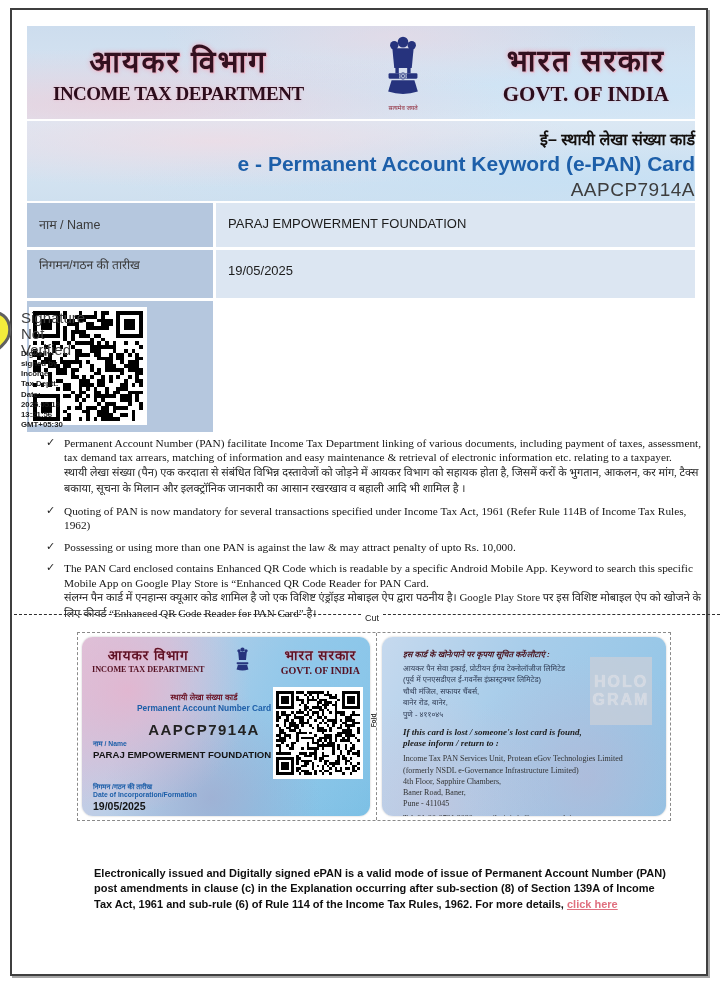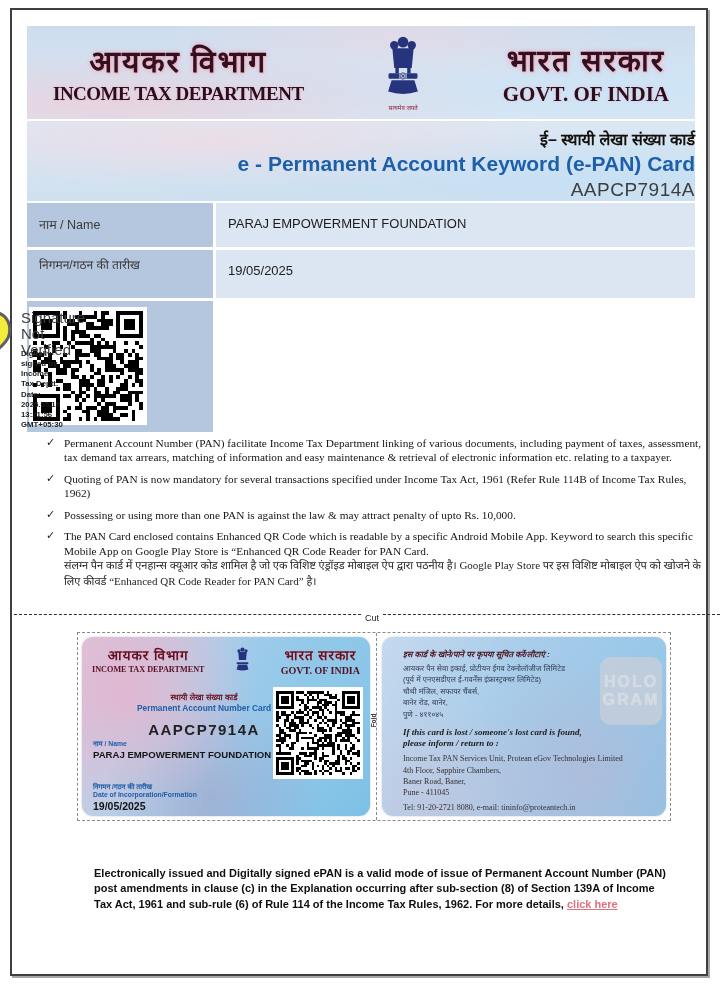--- a/index.html
+++ b/index.html
@@ -110,22 +110,22 @@
   .qr-box2 svg { width:100%; height:100%; display:block; }
   .cf-name { position:absolute; left:11px; top:103px; }
   .cf-small-label { font-size:6.8px; font-weight:bold; color:#1d5fa9; line-height:1.25; }
   .cf-name-val { font-size:9.6px; font-weight:bold; color:#141414; margin-top:1px; }
   .cf-doi { position:absolute; left:11px; top:146px; }
   .cf-doi-val { font-size:10.5px; font-weight:bold; color:#141414; }
 
   .cb-pad { position:relative; width:100%; height:100%; padding:11px 21px; }
   .cb-notice { font-size:8px; font-weight:bold; font-style:italic; color:#4a1520; margin-bottom:4px; }
   .cb-addr-hi { font-size:7.6px; color:#2e3a52; line-height:1.5; width:190px; }
-  .hologram { position:absolute; right:4px; top:20px; width:62px; height:68px;
-    background:rgba(199,206,218,0.8); display:flex; flex-direction:column; align-items:center; justify-content:center;border-radius:11px; }
+  .hologram { position:absolute; right:14px; top:20px; width:62px; height:68px;
+    background:rgba(199,206,218,0.8); display:flex; flex-direction:column; align-items:center; justify-content:center; }
   .holo-txt { font-size:16px; font-weight:bold; color:#d4d9e2; letter-spacing:2px; line-height:1.1;
     text-shadow:0 0 1px rgba(255,255,255,0.6); }
   .cb-lost { font-family:"Liberation Serif", serif; font-size:9px; font-weight:bold; font-style:italic;
     color:#1a1a1a; line-height:1.25; margin-top:7px; }
   .cb-addr-en { font-family:"Liberation Serif", serif; font-size:8px; color:#323232; line-height:1.4; margin-top:4px; }
   .cb-tel { font-family:"Liberation Serif", serif; font-size:8px; color:#323232; margin-top:5px; }
 
   
   .disclaimer { position:absolute; left:82px; top:856px; width:578px;
     font-size:11px; font-weight:bold; color:#0f0f0f; line-height:1.4; }
@@ -533,20 +533,21 @@
         </div>
         <div class="sig-q">?</div>
       </div>
     </div>
 
     <section class="notes">
       <div class="note">
         <div class="tick">✓</div>
         <div>
           <div class="note-en">Permanent Account Number (PAN) facilitate Income Tax Department linking of various documents, including payment of taxes, assessment, tax demand tax arrears, matching of information and easy maintenance &amp; retrieval of electronic information etc. relating to a taxpayer.</div>
+          <div class="note-hi">स्थायी लेखा संख्या (पैन) एक करदाता से संबंधित विभिन्न दस्तावेजों को जोड़ने में आयकर विभाग को सहायक होता है, जिसमें करों के भुगतान, आकलन, कर मांग, टैक्स बकाया, सूचना के मिलान और इलक्ट्रॉनिक जानकारी का आसान रखरखाव व बहाली आदि भी शामिल है ।</div>
         </div>
       </div>
       <div class="note">
         <div class="tick">✓</div>
         <div>
           <div class="note-en">Quoting of PAN is now mandatory for several transactions specified under Income Tax Act, 1961 (Refer Rule 114B of Income Tax Rules, 1962)</div>
         </div>
       </div>
       <div class="note">
         <div class="tick">✓</div>
@@ -1057,20 +1058,21 @@
           <div class="hologram">
             <div class="holo-txt">HOLO</div>
             <div class="holo-txt">GRAM</div>
           </div>
           <div class="cb-lost">
             <div>If this card is lost / someone's lost card is found,</div>
             <div>please inform / return to :</div>
           </div>
           <div class="cb-addr-en">
             <div>Income Tax PAN Services Unit, Protean eGov Technologies Limited</div>
+            <div>(formerly NSDL e-Governance Infrastructure Limited)</div>
             <div>4th Floor, Sapphire Chambers,</div>
             <div>Baner Road, Baner,</div>
             <div>Pune - 411045</div>
           </div>
           <div class="cb-tel">Tel: 91-20-2721 8080, e-mail: tininfo@proteantech.in</div>
         </div>
       </div>
     </section>
 
     <footer class="disclaimer">

